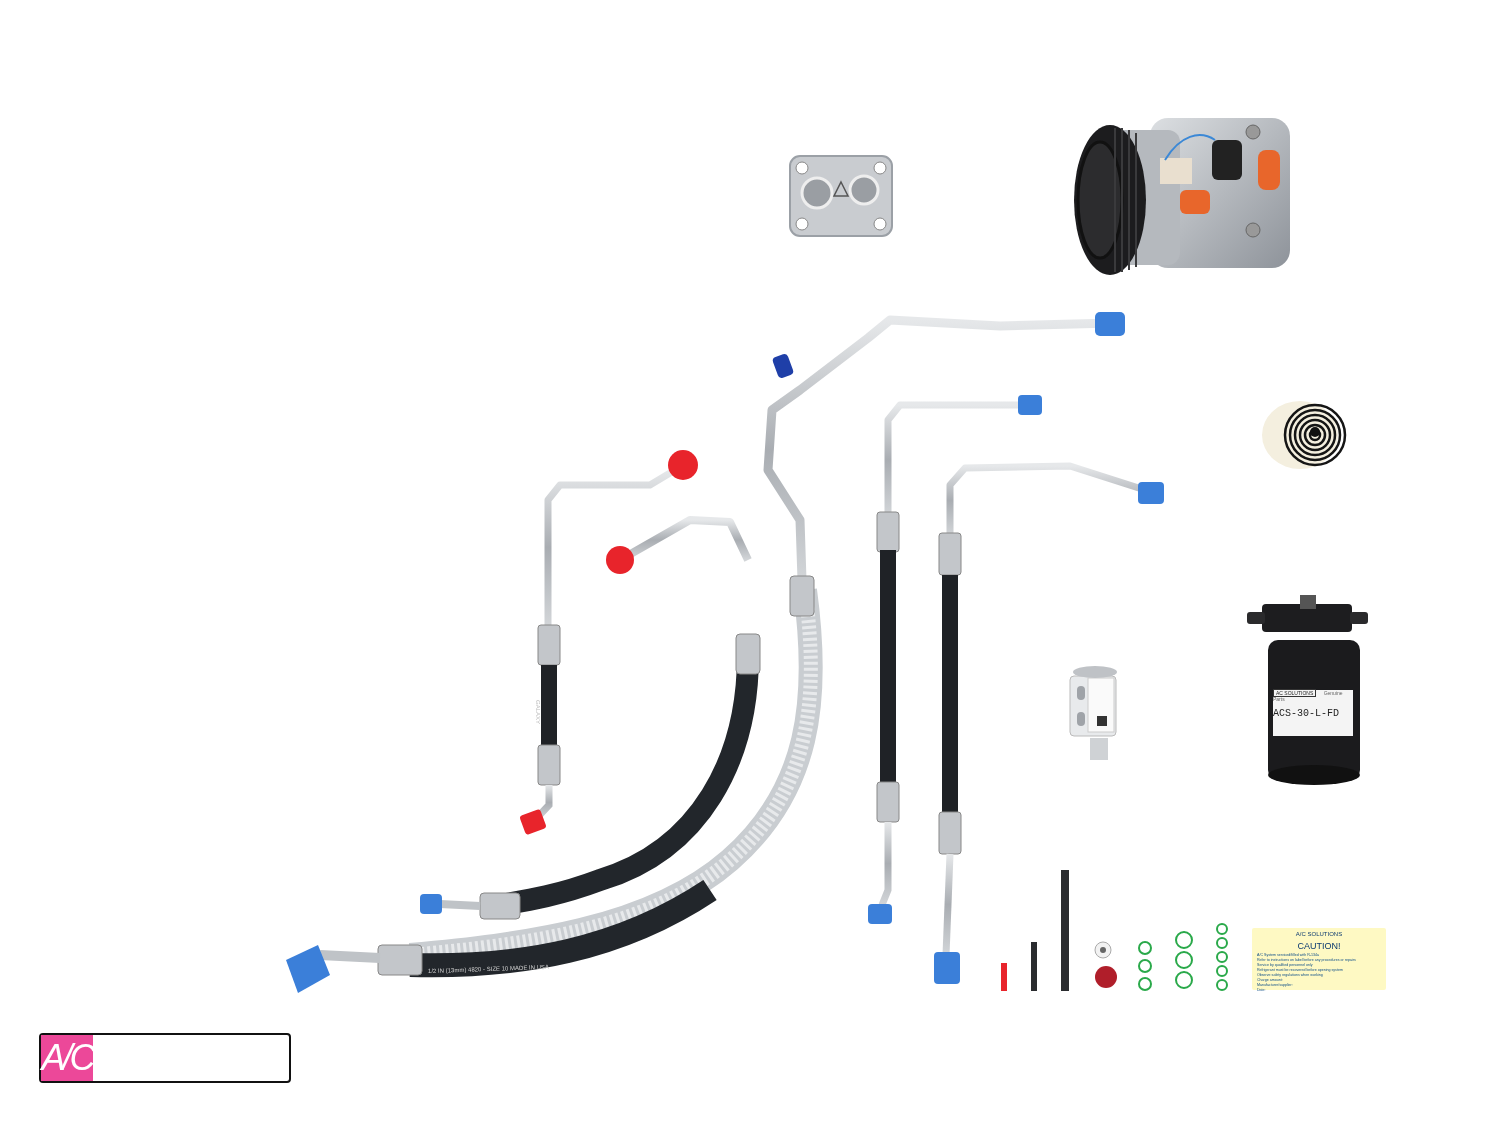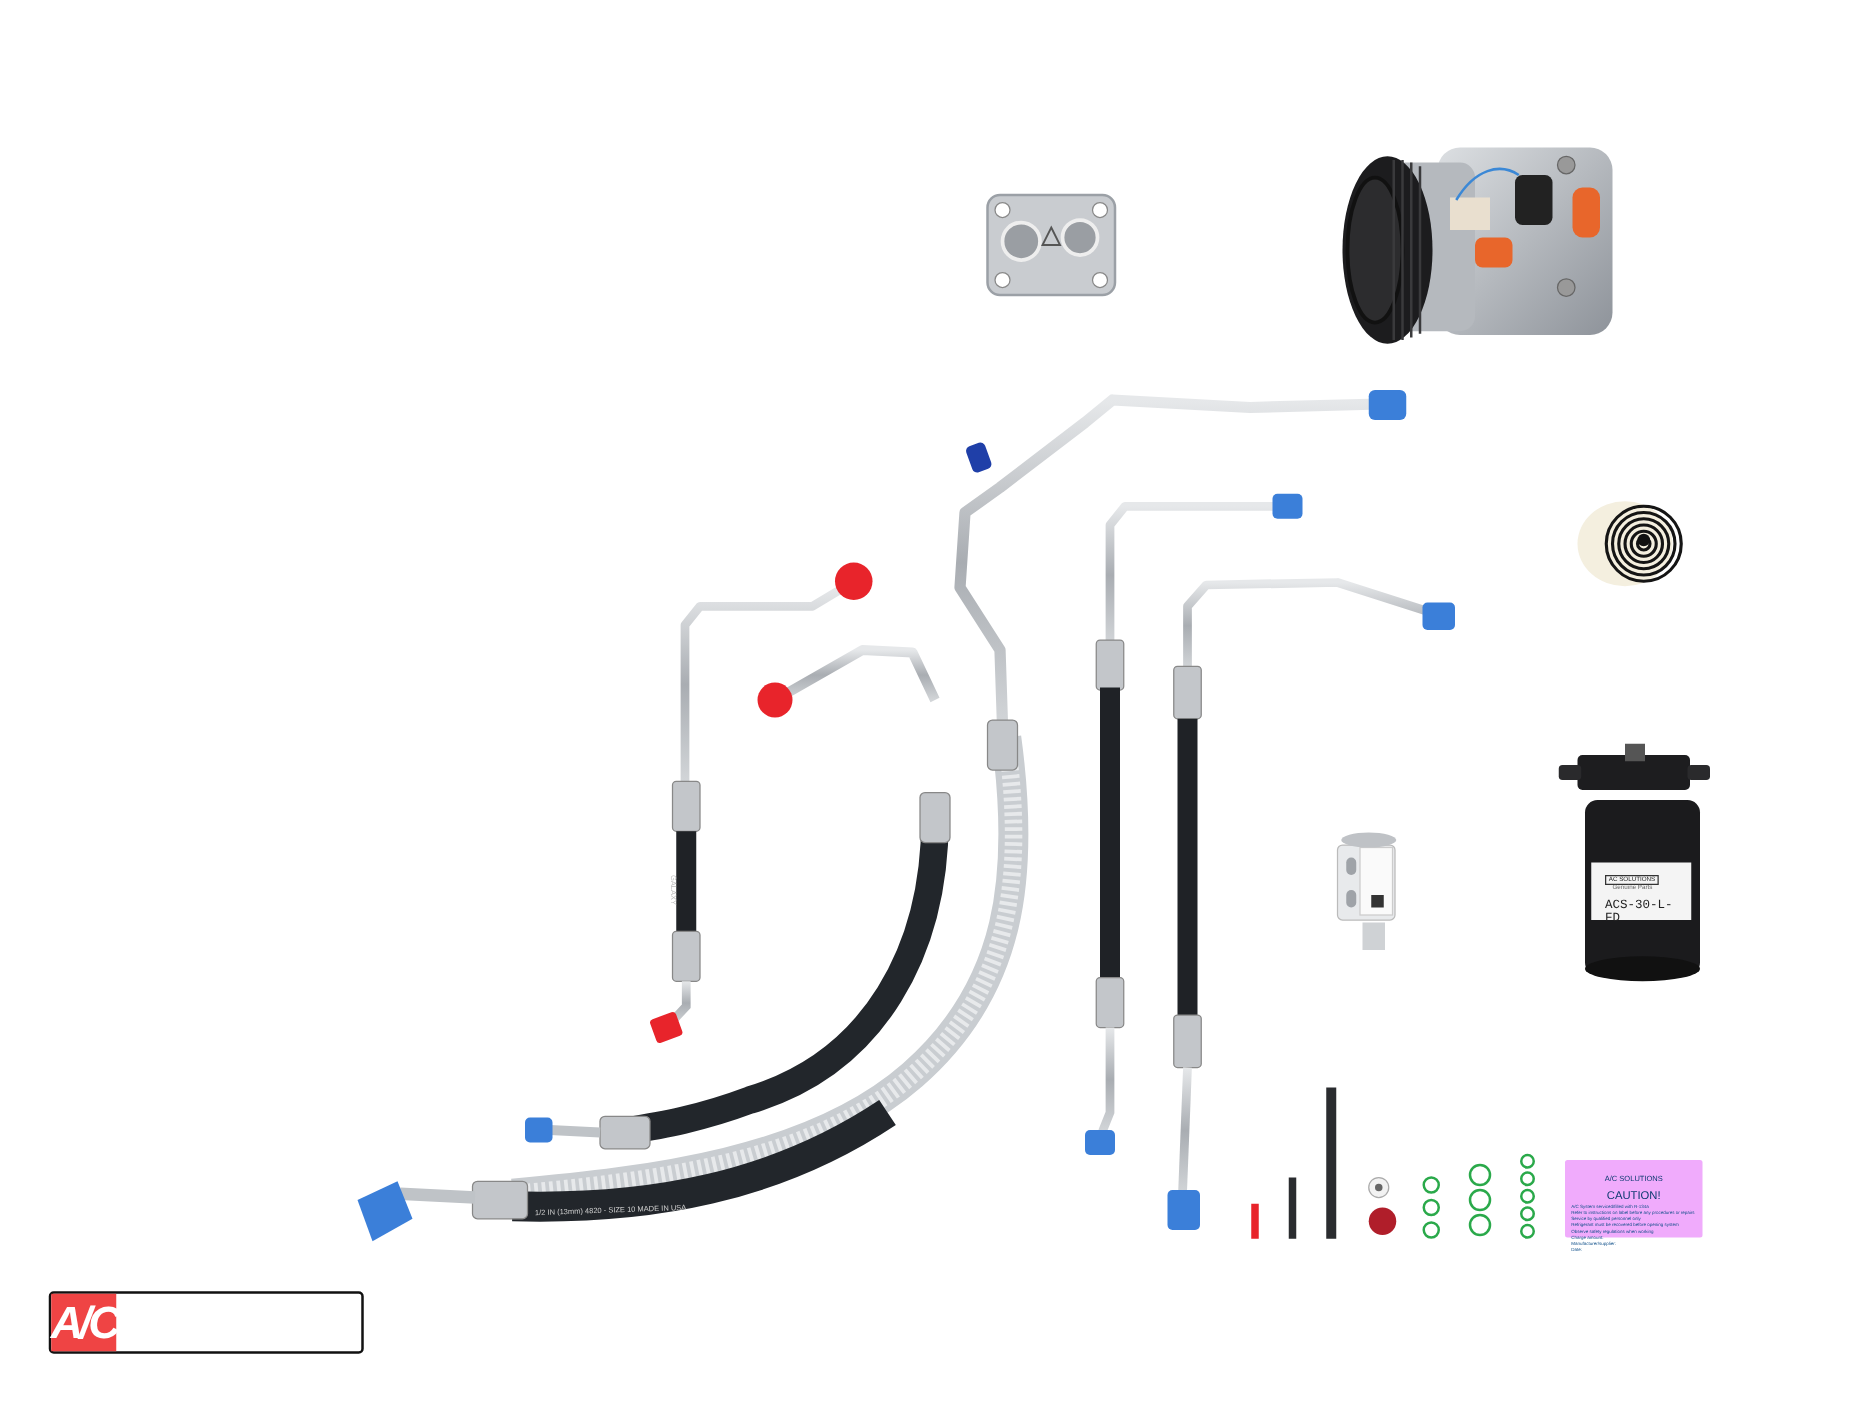--- a/index.html
+++ b/index.html
@@ -1,27 +1,27 @@
 <!DOCTYPE html>
 <html><head>
 <meta charset="utf-8">
 <style>
   html, body { margin: 0; padding: 0; background: #ffffff; }
   body { width: 1500px; height: 1125px; position: relative; overflow: hidden; font-family: "Liberation Sans", sans-serif; }
   .scene { position: absolute; left: 0; top: 0; width: 1500px; height: 1125px; }
   
   .logo { position: absolute; left: 39px; top: 1033px; width: 252px; height: 50px; border: 2px solid #111; border-radius: 4px; display: flex; background: #fff; box-sizing: border-box; }
-  .logo-mark { background: #ef4444; color: #fff; font-weight: 700; font-size: 36px; width: 52px; display: flex; align-items: center; justify-content: center; font-family: "Liberation Sans", sans-serif; letter-spacing: -3px; font-style: italic; }
+  .logo-mark { background: #ec4899; color: #fff; font-weight: 400; font-size: 36px; width: 52px; display: flex; align-items: center; justify-content: center; font-family: "Liberation Sans", sans-serif; letter-spacing: -3px; font-style: italic; }
   .logo-text { flex: 1; display: flex; align-items: center; justify-content: center; font-weight: 900; font-size: 31px; color: #111; letter-spacing: -0.5px; font-family: "Liberation Sans", sans-serif; }
   
-  .caution { position: absolute; left: 1252px; top: 928px; width: 110px; height: 62px; background: #f0abfc; border-radius: 2px; color: #0b3a70; font-size: 5px; text-align: center; box-sizing: border-box; padding-top: 13px; }
+  .caution { position: absolute; left: 1252px; top: 928px; width: 134px; height: 62px; background: #fef9c3; border-radius: 2px; color: #0b3a70; font-size: 5px; text-align: center; box-sizing: border-box; padding-top: 3px; }
   .caution .ct-title { font-size: 6px; }
   .caution .ct-head { font-size: 9px; margin-top: 4px; }
   .caution .ct-lines { text-align: left; padding: 2px 5px; font-size: 3.6px; line-height: 5px; color: #0c4d88; }
-  .drier-label { position: absolute; left: 1273px; top: 690px; width: 80px; height: 46px; background: #f4f4f4; box-sizing: border-box; padding: 11px; font-size: 5px; color: #222; }
+  .drier-label { position: absolute; left: 1273px; top: 690px; width: 80px; height: 46px; background: #f4f4f4; box-sizing: border-box; padding: 0; font-size: 5px; color: #222; }
   .drier-label .dl-part { font-size: 10px; margin-top: 6px; font-family: "Liberation Mono", monospace; }
   .hose-print { position: absolute; left: 428px; top: 966px; font-size: 6px; color: #cfcfcf; transform: rotate(-2deg); white-space: nowrap; }
   .galaxy-print { position: absolute; left: 541px; top: 700px; font-size: 6px; color: #bbb; transform: rotate(90deg); transform-origin: left top; white-space: nowrap; }
 </style>
 </head>
 <body>
 
 <div class="scene">
 <svg width="1500" height="1125" viewBox="0 0 1500 1125" xmlns="http://www.w3.org/2000/svg">
   <defs>

